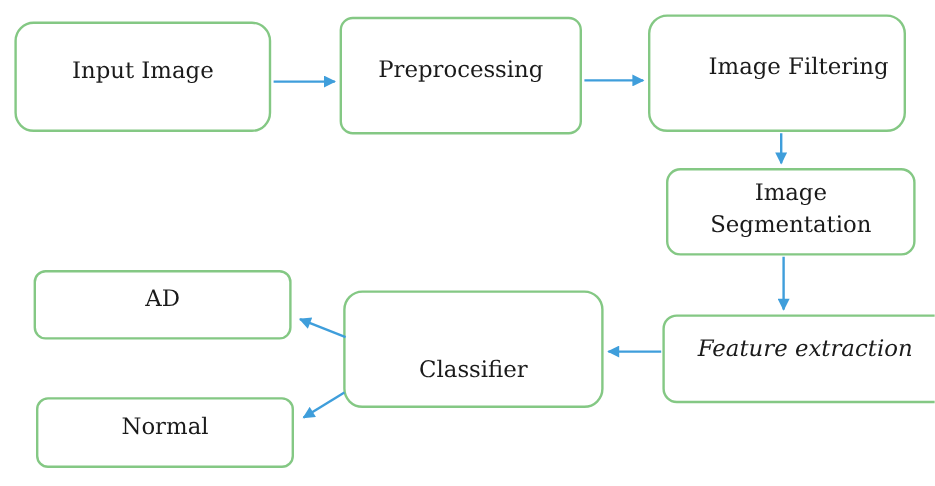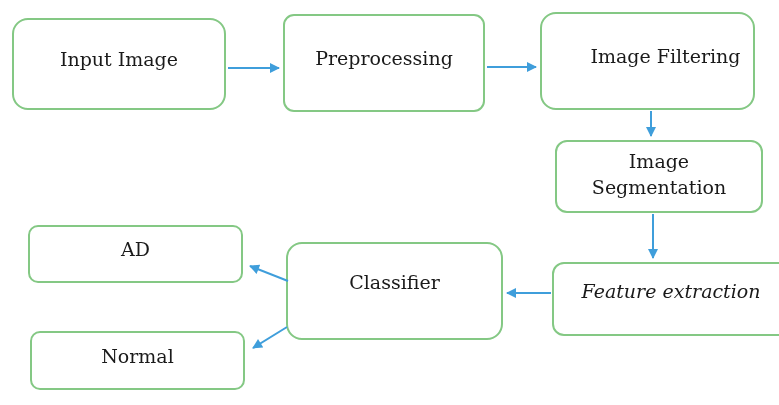--- a/index.html
+++ b/index.html
@@ -36,21 +36,21 @@
   .r16 { border-radius: 16px; }
   .r12 { border-radius: 12px; }
   .r10 { border-radius: 10px; }
 
   #n-input-image        { left: 12px;  top: 18px;  width: 214px; height: 92px; }
   #n-preprocessing      { left: 283px; top: 14px;  width: 202px; height: 98px; border-radius: 11px; }
   #n-image-filtering    { left: 540px; top: 12px;  width: 215px; height: 98px; padding-left: 36px; }
   #n-image-segmentation { left: 555px; top: 140px; width: 208px; height: 73px; padding-bottom: 4px; border-radius: 12px; }
   #n-image-segmentation .label { max-width: 150px; }
   #n-feature-extraction { left: 552px; top: 262px; width: 238px; height: 74px; padding-bottom: 14px; font-style: italic; }
-  #n-classifier         { left: 286px; top: 242px; width: 217px; height: 98px; padding-bottom: 16px; }
+  #n-classifier         { left: 286px; top: 242px; width: 217px; height: 98px; padding-bottom: 16px; align-items: flex-end; }
   #n-ad                 { left: 28px;  top: 225px; width: 215px; height: 58px; }
   #n-normal             { left: 30px;  top: 331px; width: 215px; height: 59px; }
 
   .arrows-layer {
     position: absolute;
     left: 0; top: 0;
     width: 779px; height: 405px;
     pointer-events: none;
   }
   .arrow {

